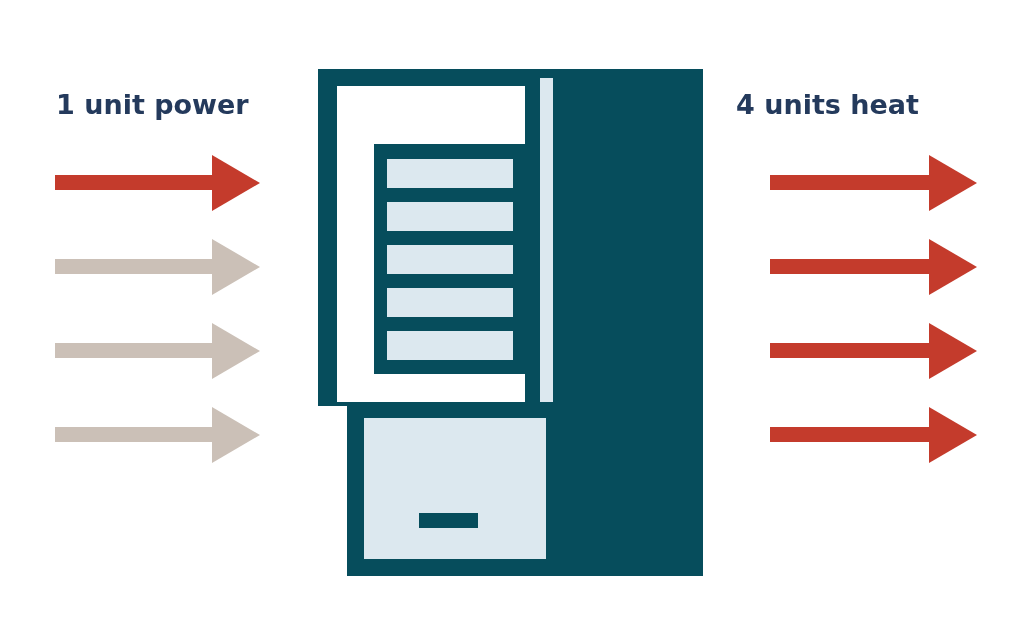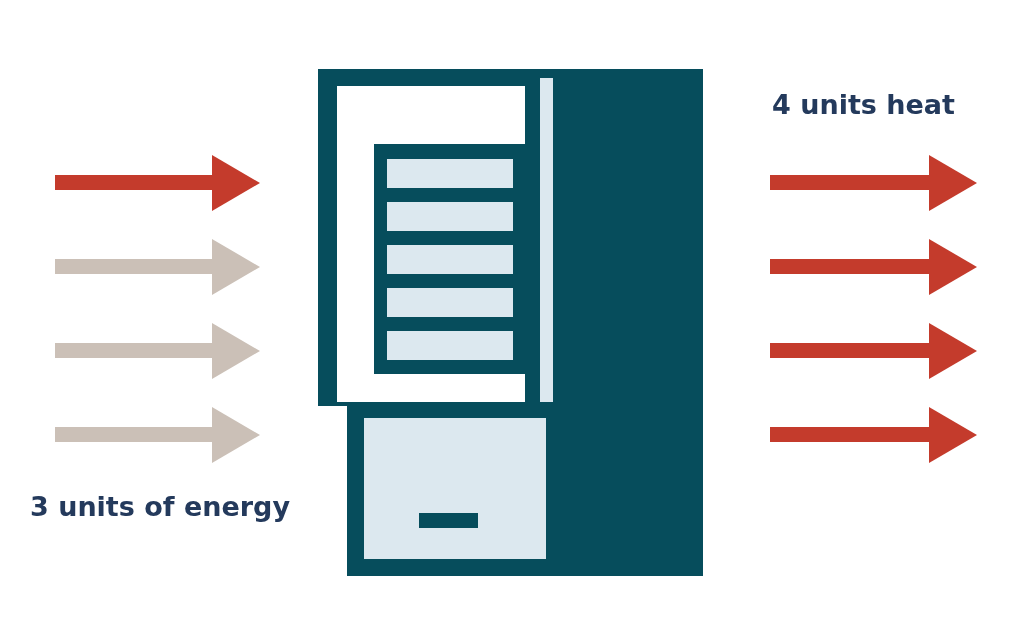--- a/index.html
+++ b/index.html
@@ -25,21 +25,21 @@
   }
   .label{
     position:absolute;
     color:var(--navy-text);
     font-size:27px;
     font-weight:700;
     line-height:30px;
     white-space:nowrap;
   }
   .label-power{left:56px;top:90px;}
-  .label-heat{left:772px;top:90px;}
+  .label-heat{left:736px;top:90px;}
   .label-ground{
     left:5px;top:484px;width:310px;
     text-align:center;white-space:normal;line-height:45px;
   }
   
   .arrow-group{position:absolute;top:0;height:634px;}
   .arrow-group-left{left:55px;width:205px;}
   .arrow-group-right{left:770px;width:207px;}
   .arrow{position:absolute;left:0;width:100%;height:58px;}
   .arrow:nth-child(1){top:154px;}
@@ -92,23 +92,23 @@
   .drawer-handle{
     position:absolute;left:55px;top:95px;width:59px;height:15px;
     background:var(--teal-body);
   }
 </style>
 </head>
 <body>
 
 <div class="canvas">
 
+  <div class="label label-power">1 unit power</div>
 
   <div class="label label-ground">
-    <div>3 units of energy</div>
   </div>
 
   <div class="label label-heat">4 units heat</div>
 
   <div class="arrow-group arrow-group-left">
       <div class="arrow" style="--arrow-color: #c43b2c;">
         <div class="shaft"></div>
         <div class="head"></div>
       </div>
       <div class="arrow" style="--arrow-color: #cbc0b7;">

